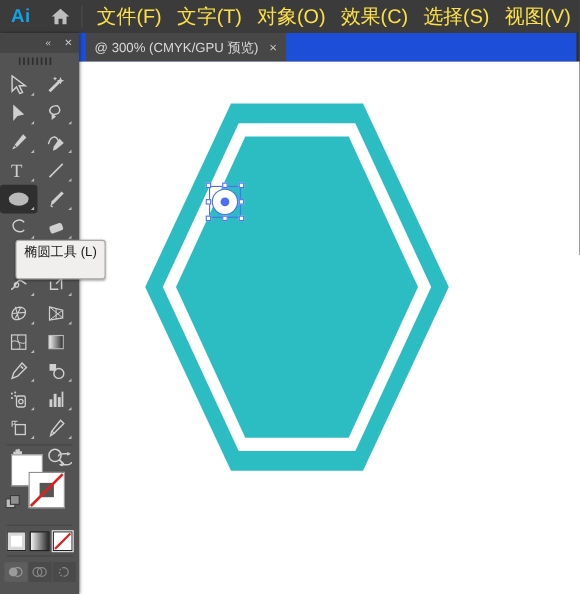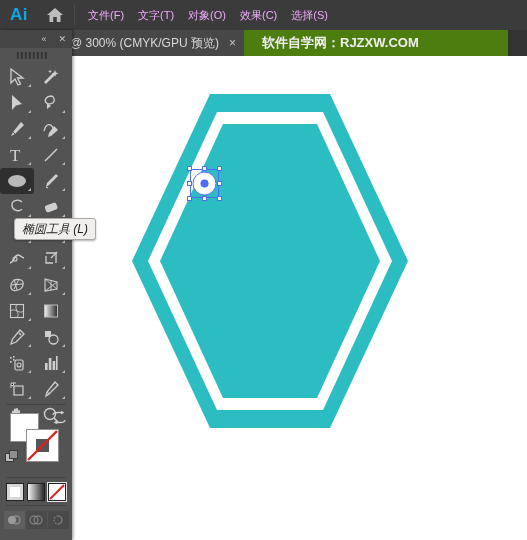--- a/index.html
+++ b/index.html
@@ -24,28 +24,28 @@
     letter-spacing: .5px;
   }
   .home-btn {
     width: 34px; height: 30px;
     display: flex; align-items: center; justify-content: center;
   }
   .menu-div {
     width: 1px; height: 20px; background: #4c4c4c; margin: 0 6px 0 2px;
   }
   .menu-item {
-    color: #f0abfc; font-size: 11px; padding: 0 7px; height: 30px;
+    color: #fde047; font-size: 18px; padding: 0 7px; height: 30px;
     display: flex; align-items: center; white-space: nowrap;
   }
 
   
   #tabbar {
-    position: absolute; left: 0; top: 30px; width: 508px; height: 26px;
-    background: #4d7c0f;
+    position: absolute; left: 16px; top: 30px; width: 508px; height: 26px;
+    background: #1d4ed8;
   }
   .tab {
     position: absolute; top: 0; height: 26px;
     display: flex; align-items: center;
     font-size: 12px; white-space: nowrap;
   }
   .tab.active { background: #474747; color: #d9d9d9; }
   .tab-label { padding-left: 8px; }
   .tab-close {
     margin: 0 8px 0 10px; color: #c9c9c9; font-size: 12px;
@@ -117,25 +117,24 @@
     border-left: 3px solid transparent;
     border-bottom: 3px solid #b9b9b9;
   }
   .tool svg { display: block; }
 
   
   #tooltip {
     position: absolute; left: 14px; top: 188px;
     background: #f0efed; border: 1px solid #a8a8a8;
     border-radius: 3px;
-    padding: 2px 7px 1px 7px;
+    padding: 2px 7px 15px 7px;
     font-size: 12px; color: #1d1d1d; white-space: nowrap;
     box-shadow: 0 1px 2px rgba(0,0,0,.3);
     z-index: 40;
-    font-style: italic;
   }
 
   
   #colorpanel { position: absolute; left: 0; top: 372px; width: 72px; }
   .panel-sep { height: 1px; background: #454545; margin: 2px 6px; }
   #fillstroke { position: relative; height: 68px; }
   #fill-sw {
     position: absolute; left: 10px; top: 6px;
     width: 29px; height: 29px;
     background: #ffffff; border: 1px solid #8f8f8f;
@@ -184,28 +183,28 @@
       <svg width="18" height="16" viewBox="0 0 18 16">
         <path d="M9 1 L17 8 L14.5 8 L14.5 15 L10.8 15 L10.8 10 L7.2 10 L7.2 15 L3.5 15 L3.5 8 L1 8 Z" fill="#bdbdbd"></path>
       </svg>
     </div>
     <div class="menu-div"></div>
     <div class="menu-item">文件(F)</div>
     <div class="menu-item">文字(T)</div>
     <div class="menu-item">对象(O)</div>
     <div class="menu-item">效果(C)</div>
     <div class="menu-item">选择(S)</div>
+    <div class="menu-item">视图(V)</div>
   </div>
 
   <div id="tabbar">
     <div class="tab active" style="left:62px;">
       <span class="tab-label">@ 300% (CMYK/GPU 预览)</span>
       <span class="tab-close">×</span>
     </div>
-    <div class="tab-watermark">软件自学网：RJZXW.COM</div>
   </div>
 
   <div id="canvas">
 
     <div id="hex-wrap">
       <svg width="420" height="350" viewBox="0 0 420 350">
 
         <polygon points="150,8 270,8 348,175 270,342 150,342 72,175" fill="#2cbdc3"></polygon>
 
         <polygon points="157,26 263,26 332,175 263,324 157,324 88,175" fill="#ffffff"></polygon>

